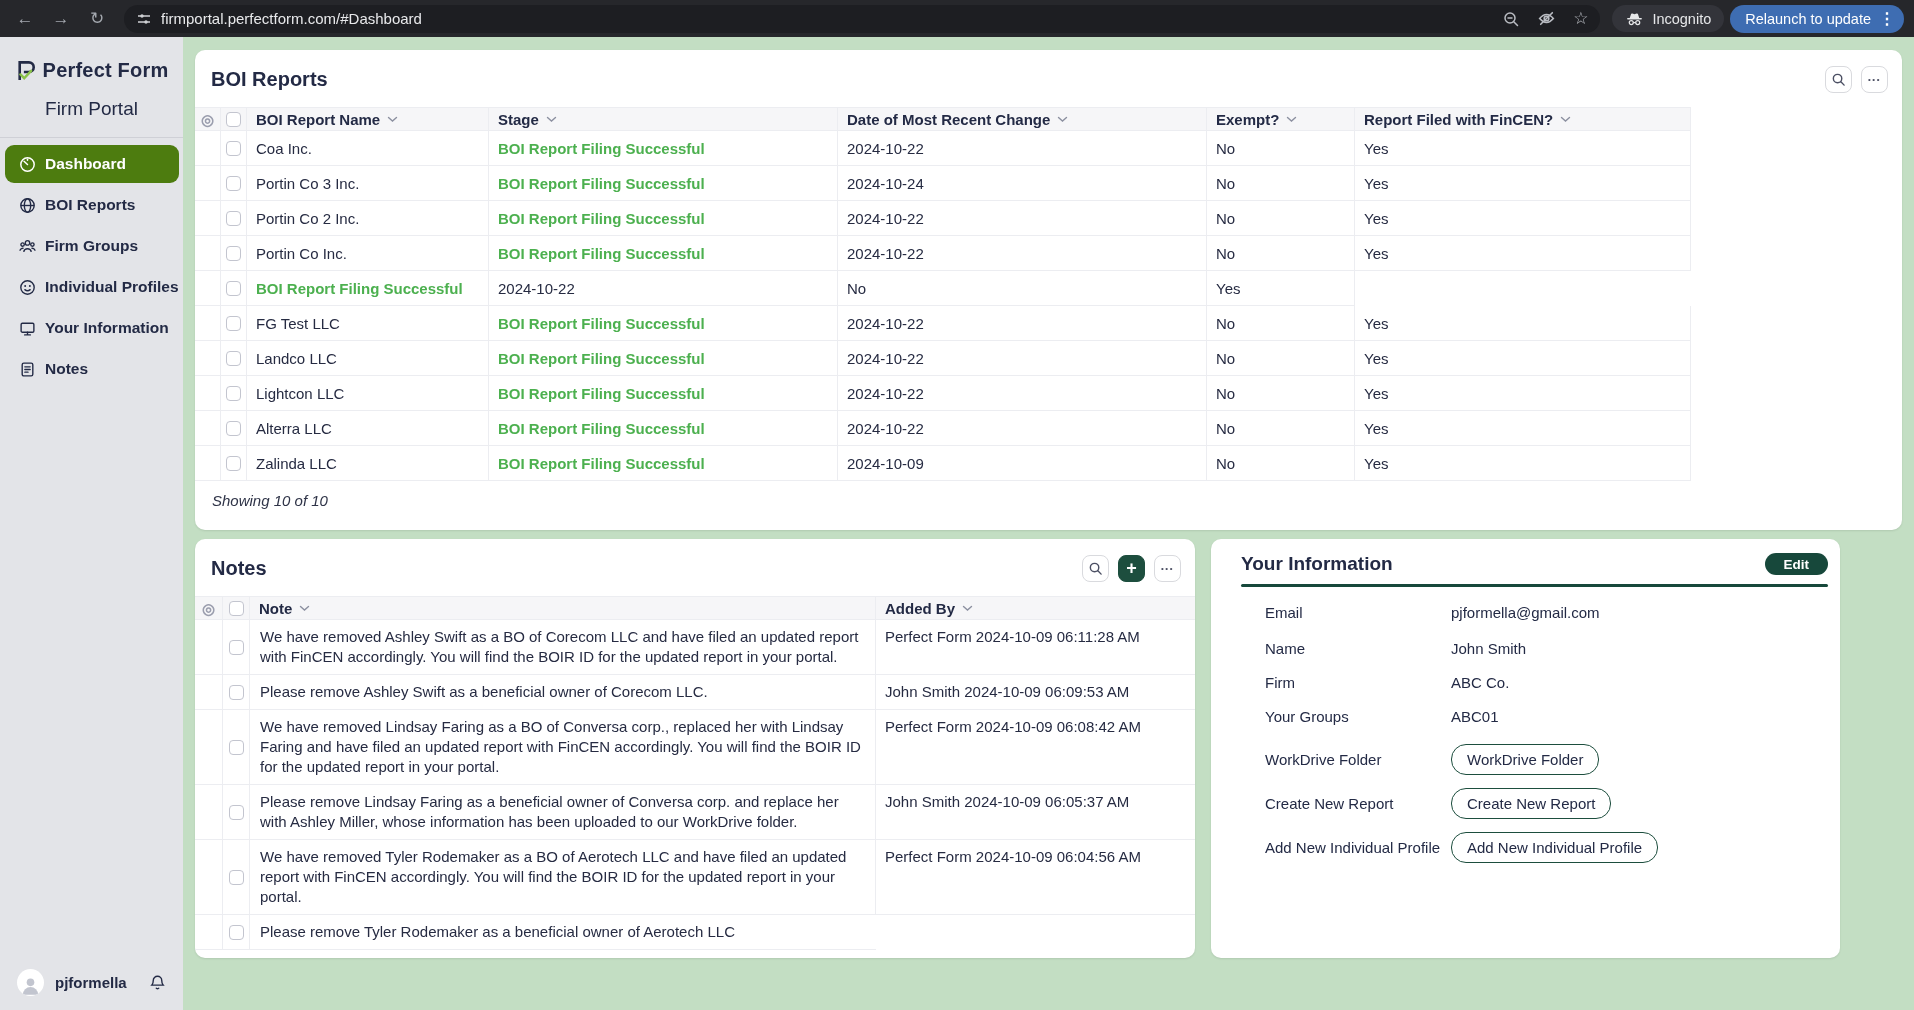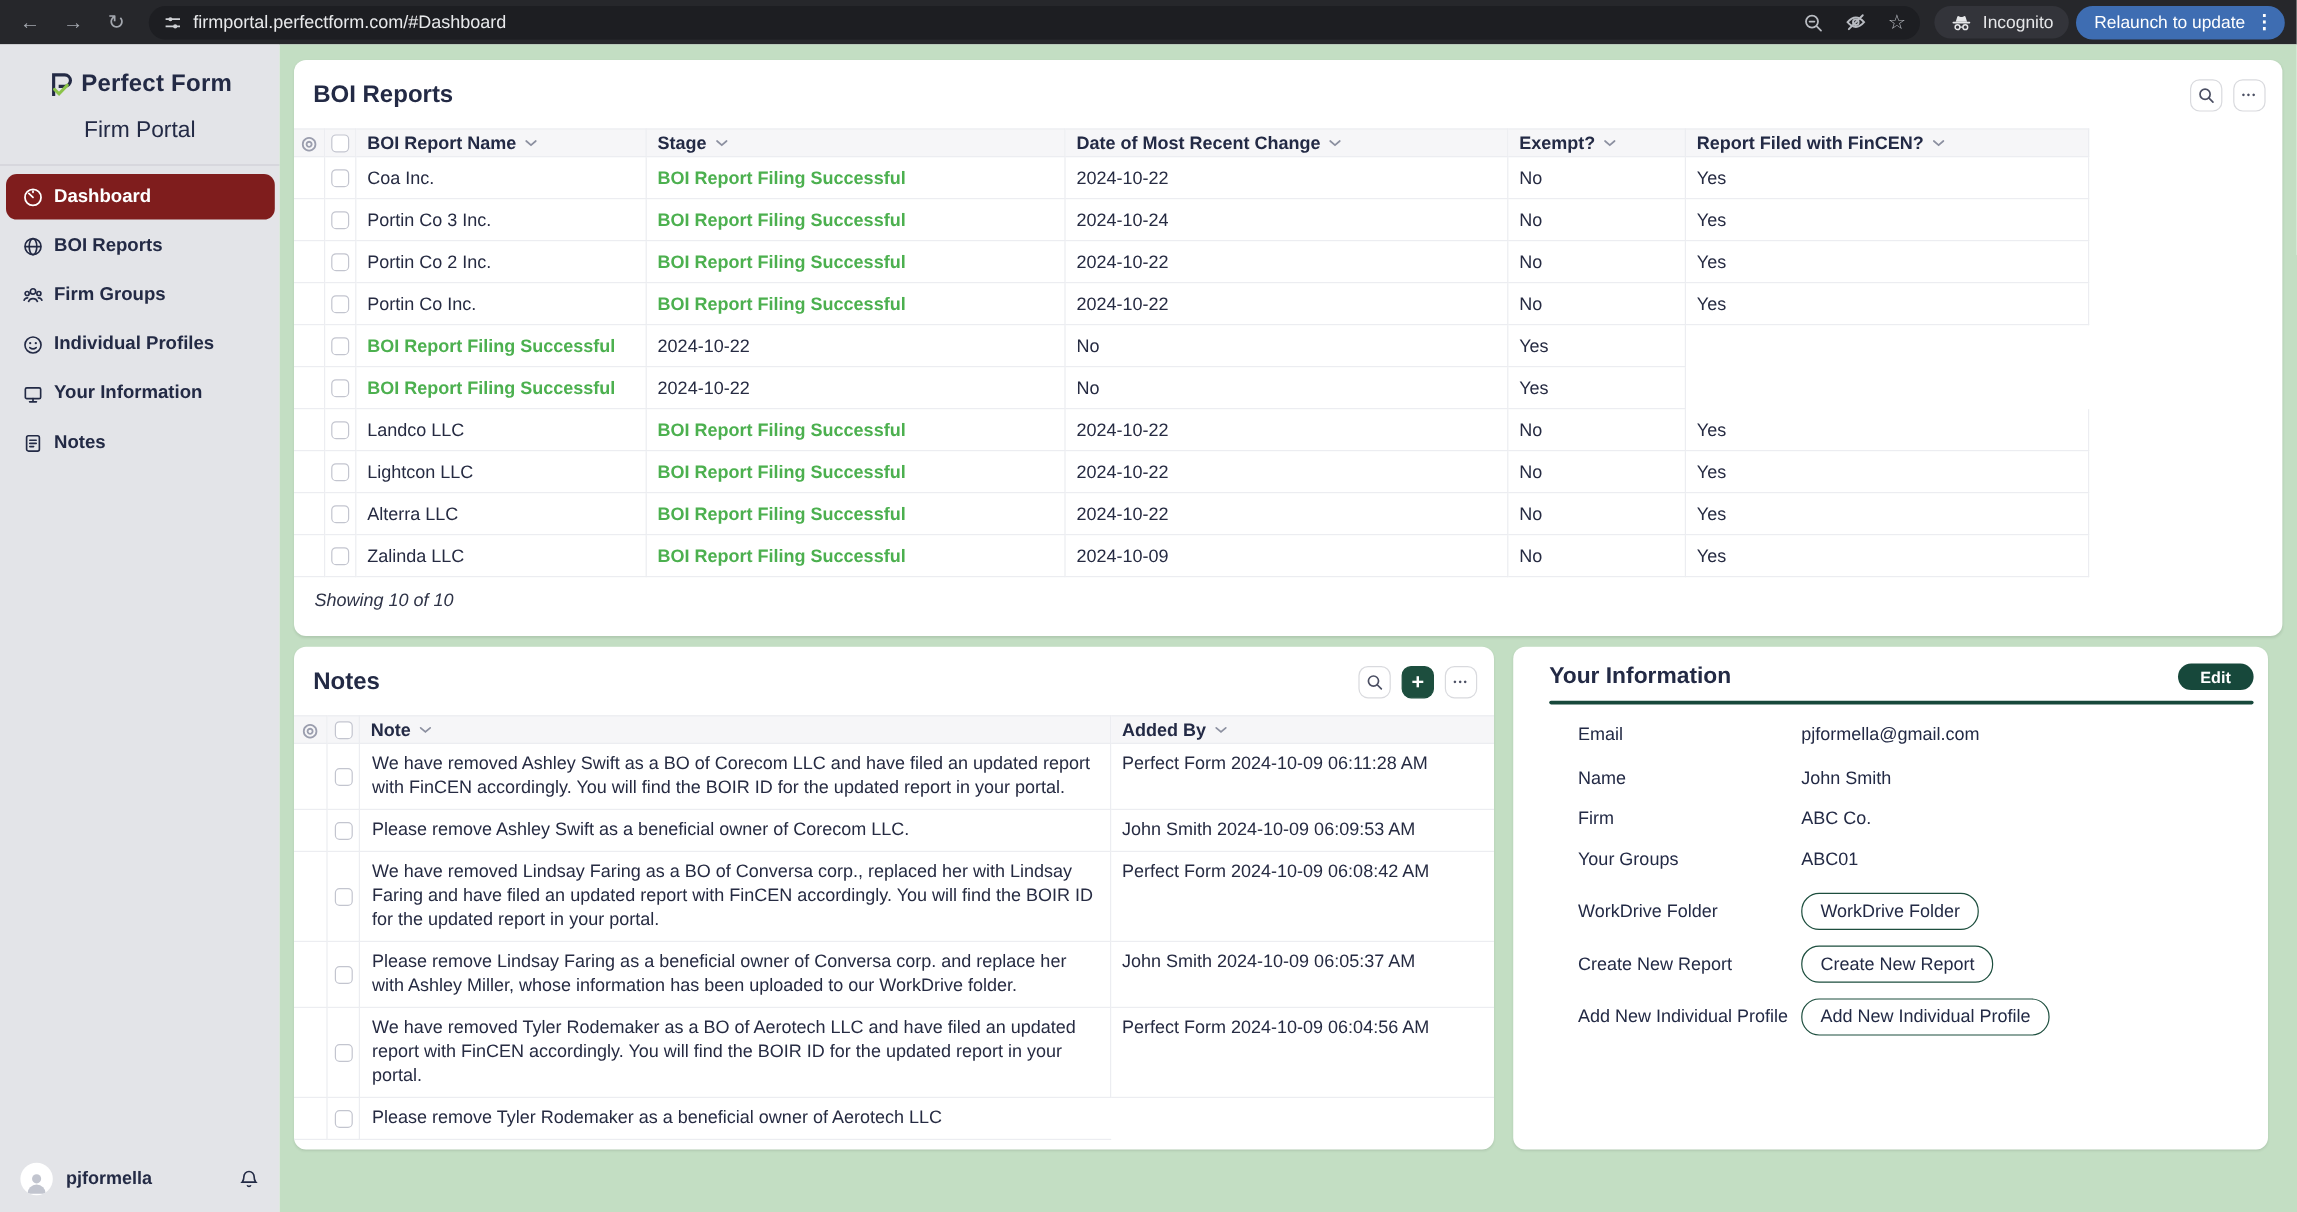--- a/index.html
+++ b/index.html
@@ -15,30 +15,30 @@
   .omnibox .url{font-size:15px;margin-left:9px;color:#e8e9eb;white-space:nowrap;}
   .omni-right{margin-left:auto;display:flex;align-items:center;gap:17px;color:#b9bcc2;}
   .chip{height:27px;border-radius:14px;background:#33343a;color:#e6e7e9;display:flex;align-items:center;
     gap:8px;padding:0 13px;font-size:14.5px;flex:0 0 auto;}
   .relaunch{height:28px;border-radius:15px;background:#3e6db2;color:#fff;display:flex;align-items:center;
     gap:8px;padding:0 9px 0 15px;font-size:14.5px;border:none;flex:0 0 auto;cursor:pointer;}
   .kebab{font-size:16px;font-weight:bold;line-height:1;}
 
   
   .app{display:flex;height:973px;}
-  .sidebar{width:233px;background:#e3e4e8;display:flex;flex-direction:column;flex:0 0 auto;}
+  .sidebar{width:183px;background:#e3e4e8;display:flex;flex-direction:column;flex:0 0 auto;}
   .brand-row{display:flex;align-items:center;justify-content:center;gap:5px;margin-top:22px;}
   .brand-name{font-size:20px;font-weight:bold;color:#232a45;letter-spacing:.2px;}
   .portal-sub{text-align:center;font-size:19px;color:#232a45;margin-top:16px;}
   .side-div{height:1px;background:#cfd0d6;margin-top:17px;}
   .nav{padding:7px 4px 0 5px;}
   .nav-item{height:38px;border-radius:9px;display:flex;align-items:center;gap:9px;padding:0 0 0 13px;
     color:#232a45;font-size:15.5px;font-weight:bold;margin-bottom:3px;cursor:pointer;}
   .nav-item .ni{display:flex;align-items:center;justify-content:center;width:18px;}
-  .nav-item.active{background:#7f1d1d;color:#ffffff;}
+  .nav-item.active{background:#4d7c0f;color:#ffffff;}
   .side-spacer{flex:1;}
   .user-row{display:flex;align-items:center;gap:11px;padding:0 17px 0 17px;margin-bottom:14px;}
   .avatar{width:27px;height:27px;border-radius:50%;background:#ffffff;display:flex;align-items:flex-end;
     justify-content:center;overflow:hidden;}
   .user-name{font-size:15px;font-weight:bold;color:#232a45;}
   .bell{margin-left:auto;color:#232a45;display:flex;}
 
   
   .main{flex:1;background:#c3dec3;padding:13px 12px 0 12px;}
   .panel{background:#fff;border-radius:10px;box-shadow:0 1px 2px rgba(40,60,45,.12);}
@@ -348,20 +348,21 @@
           <div class="c stage">BOI Report Filing Successful</div>
           <div class="c">2024-10-22</div>
           <div class="c">No</div>
           <div class="c">Yes</div>
         </div>
         <div class="grid-row boi-grid boi-row">
           <div class="c cc"></div>
             <div class="c cc">
               <span class="cb"></span>
             </div>
+          <div class="c">FG Test LLC</div>
           <div class="c stage">BOI Report Filing Successful</div>
           <div class="c">2024-10-22</div>
           <div class="c">No</div>
           <div class="c">Yes</div>
         </div>
         <div class="grid-row boi-grid boi-row">
           <div class="c cc"></div>
             <div class="c cc">
               <span class="cb"></span>
             </div>

